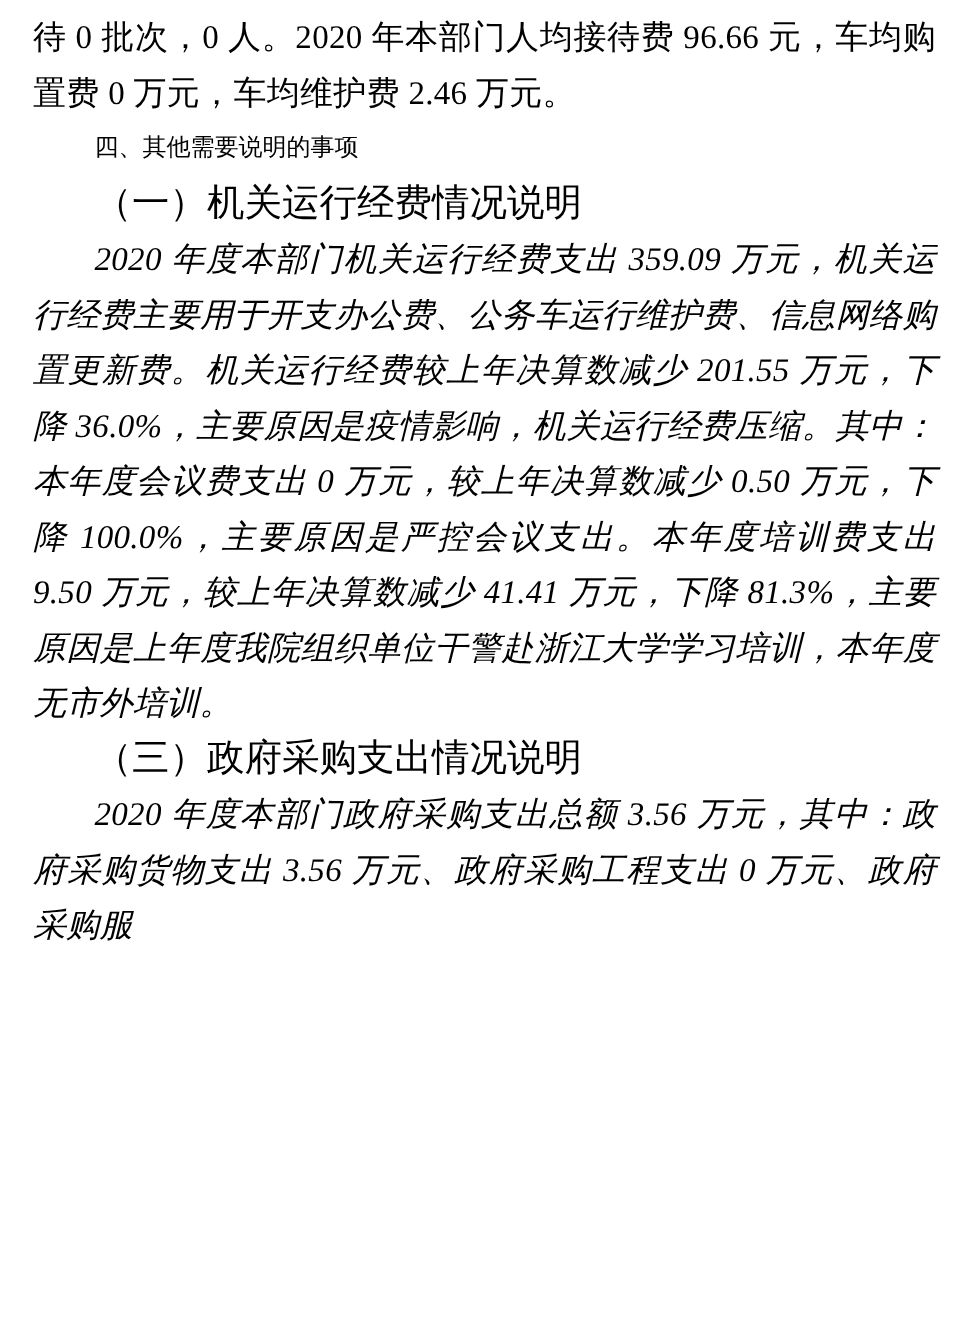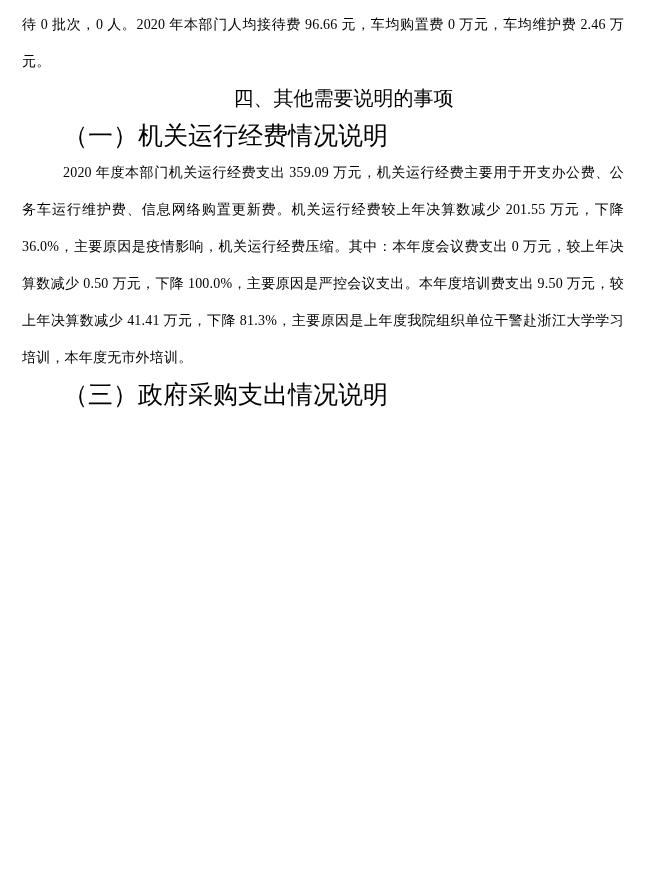--- a/index.html
+++ b/index.html
@@ -15,38 +15,38 @@
     overflow: hidden;
   }
   .page {
     width: 646px;
     height: 880px;
     box-sizing: border-box;
     padding: 6px 22px 0 22px;
     position: relative;
   }
   .para {
-    font-size: 14px;
+    font-size: 22px;
     line-height: 37px;
     text-align: justify;
     text-justify: inter-ideograph;
     margin: 0;
     letter-spacing: 0.2px;
   }
   .indent2 {
     text-indent: 41px;
+    font-style: italic;
   }
   .heading {
-    font-size: 20px;
+    font-size: 16px;
     line-height: 37px;
     margin: 0;
     text-indent: 41px;
     font-family: "Liberation Sans", "DejaVu Sans", sans-serif;
     font-weight: normal;
-    text-align: center;
   }
   .subheading {
     font-size: 25px;
     line-height: 37px;
     margin: 0;
     text-indent: 41px;
     font-family: "Liberation Sans", "DejaVu Sans", sans-serif;
     font-weight: normal;
   }
 </style>
@@ -60,14 +60,15 @@
   <p class="heading">四、其他需要说明的事项</p>
 
   <p class="subheading">（一）机关运行经费情况说明</p>
 
   <p class="para indent2">2020 年度本部门机关运行经费支出 359.09 万元，机关运行经费主要用于开支办公费、公务车运行维护费、信息网络购置更新费。机关运行经费较上年决算数减少 201.55 万元，下降 36.0%，主要原因是疫情影响，机关运行经费压缩。其中：本年度会议费支出 0 万元，较上年决算数减少 0.50 万元，下降 100.0%，主要原因是严控会议支出。本年度培训费支出 9.50 万元，较上年决算数减少 41.41 万元，下降 81.3%，主要原因是上年度我院组织单位干警赴浙江大学学习培训，本年度无市外培训。</p>
 
 
 
   <p class="subheading">（三）政府采购支出情况说明</p>
 
+  <p class="para indent2">2020 年度本部门政府采购支出总额 3.56 万元，其中：政府采购货物支出 3.56 万元、政府采购工程支出 0 万元、政府采购服</p>
 
 </div>
 
 </body></html>

